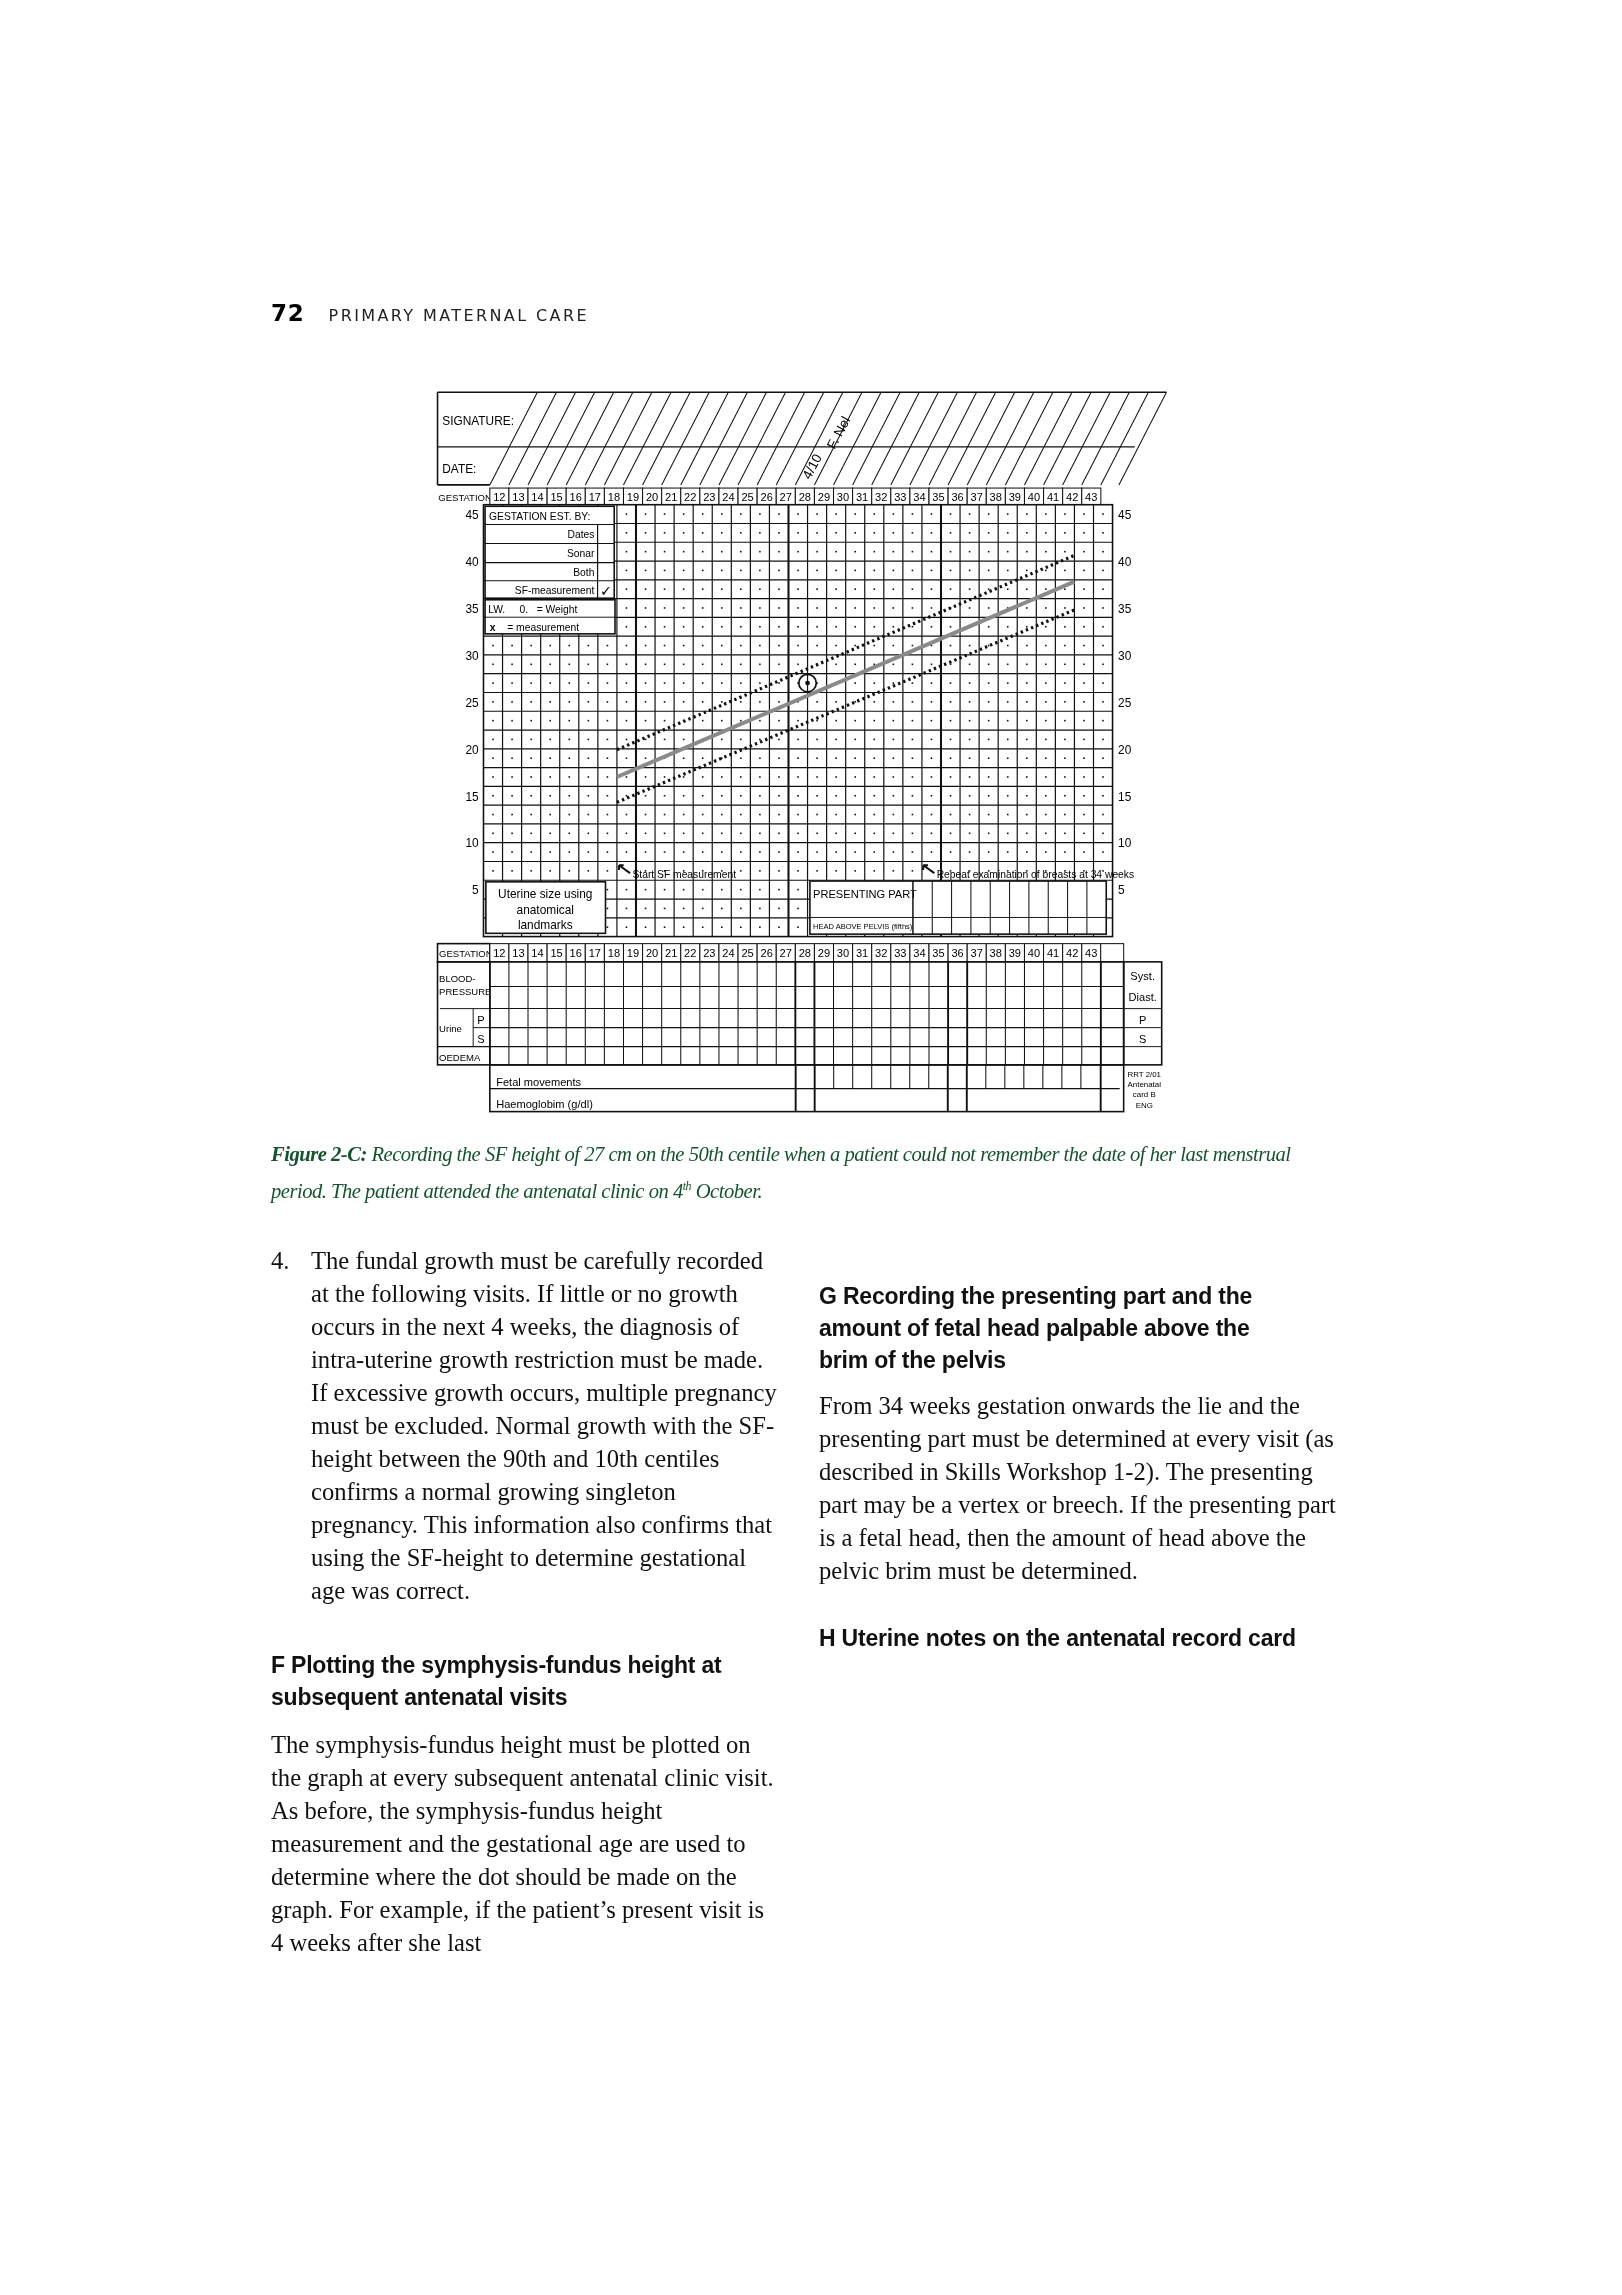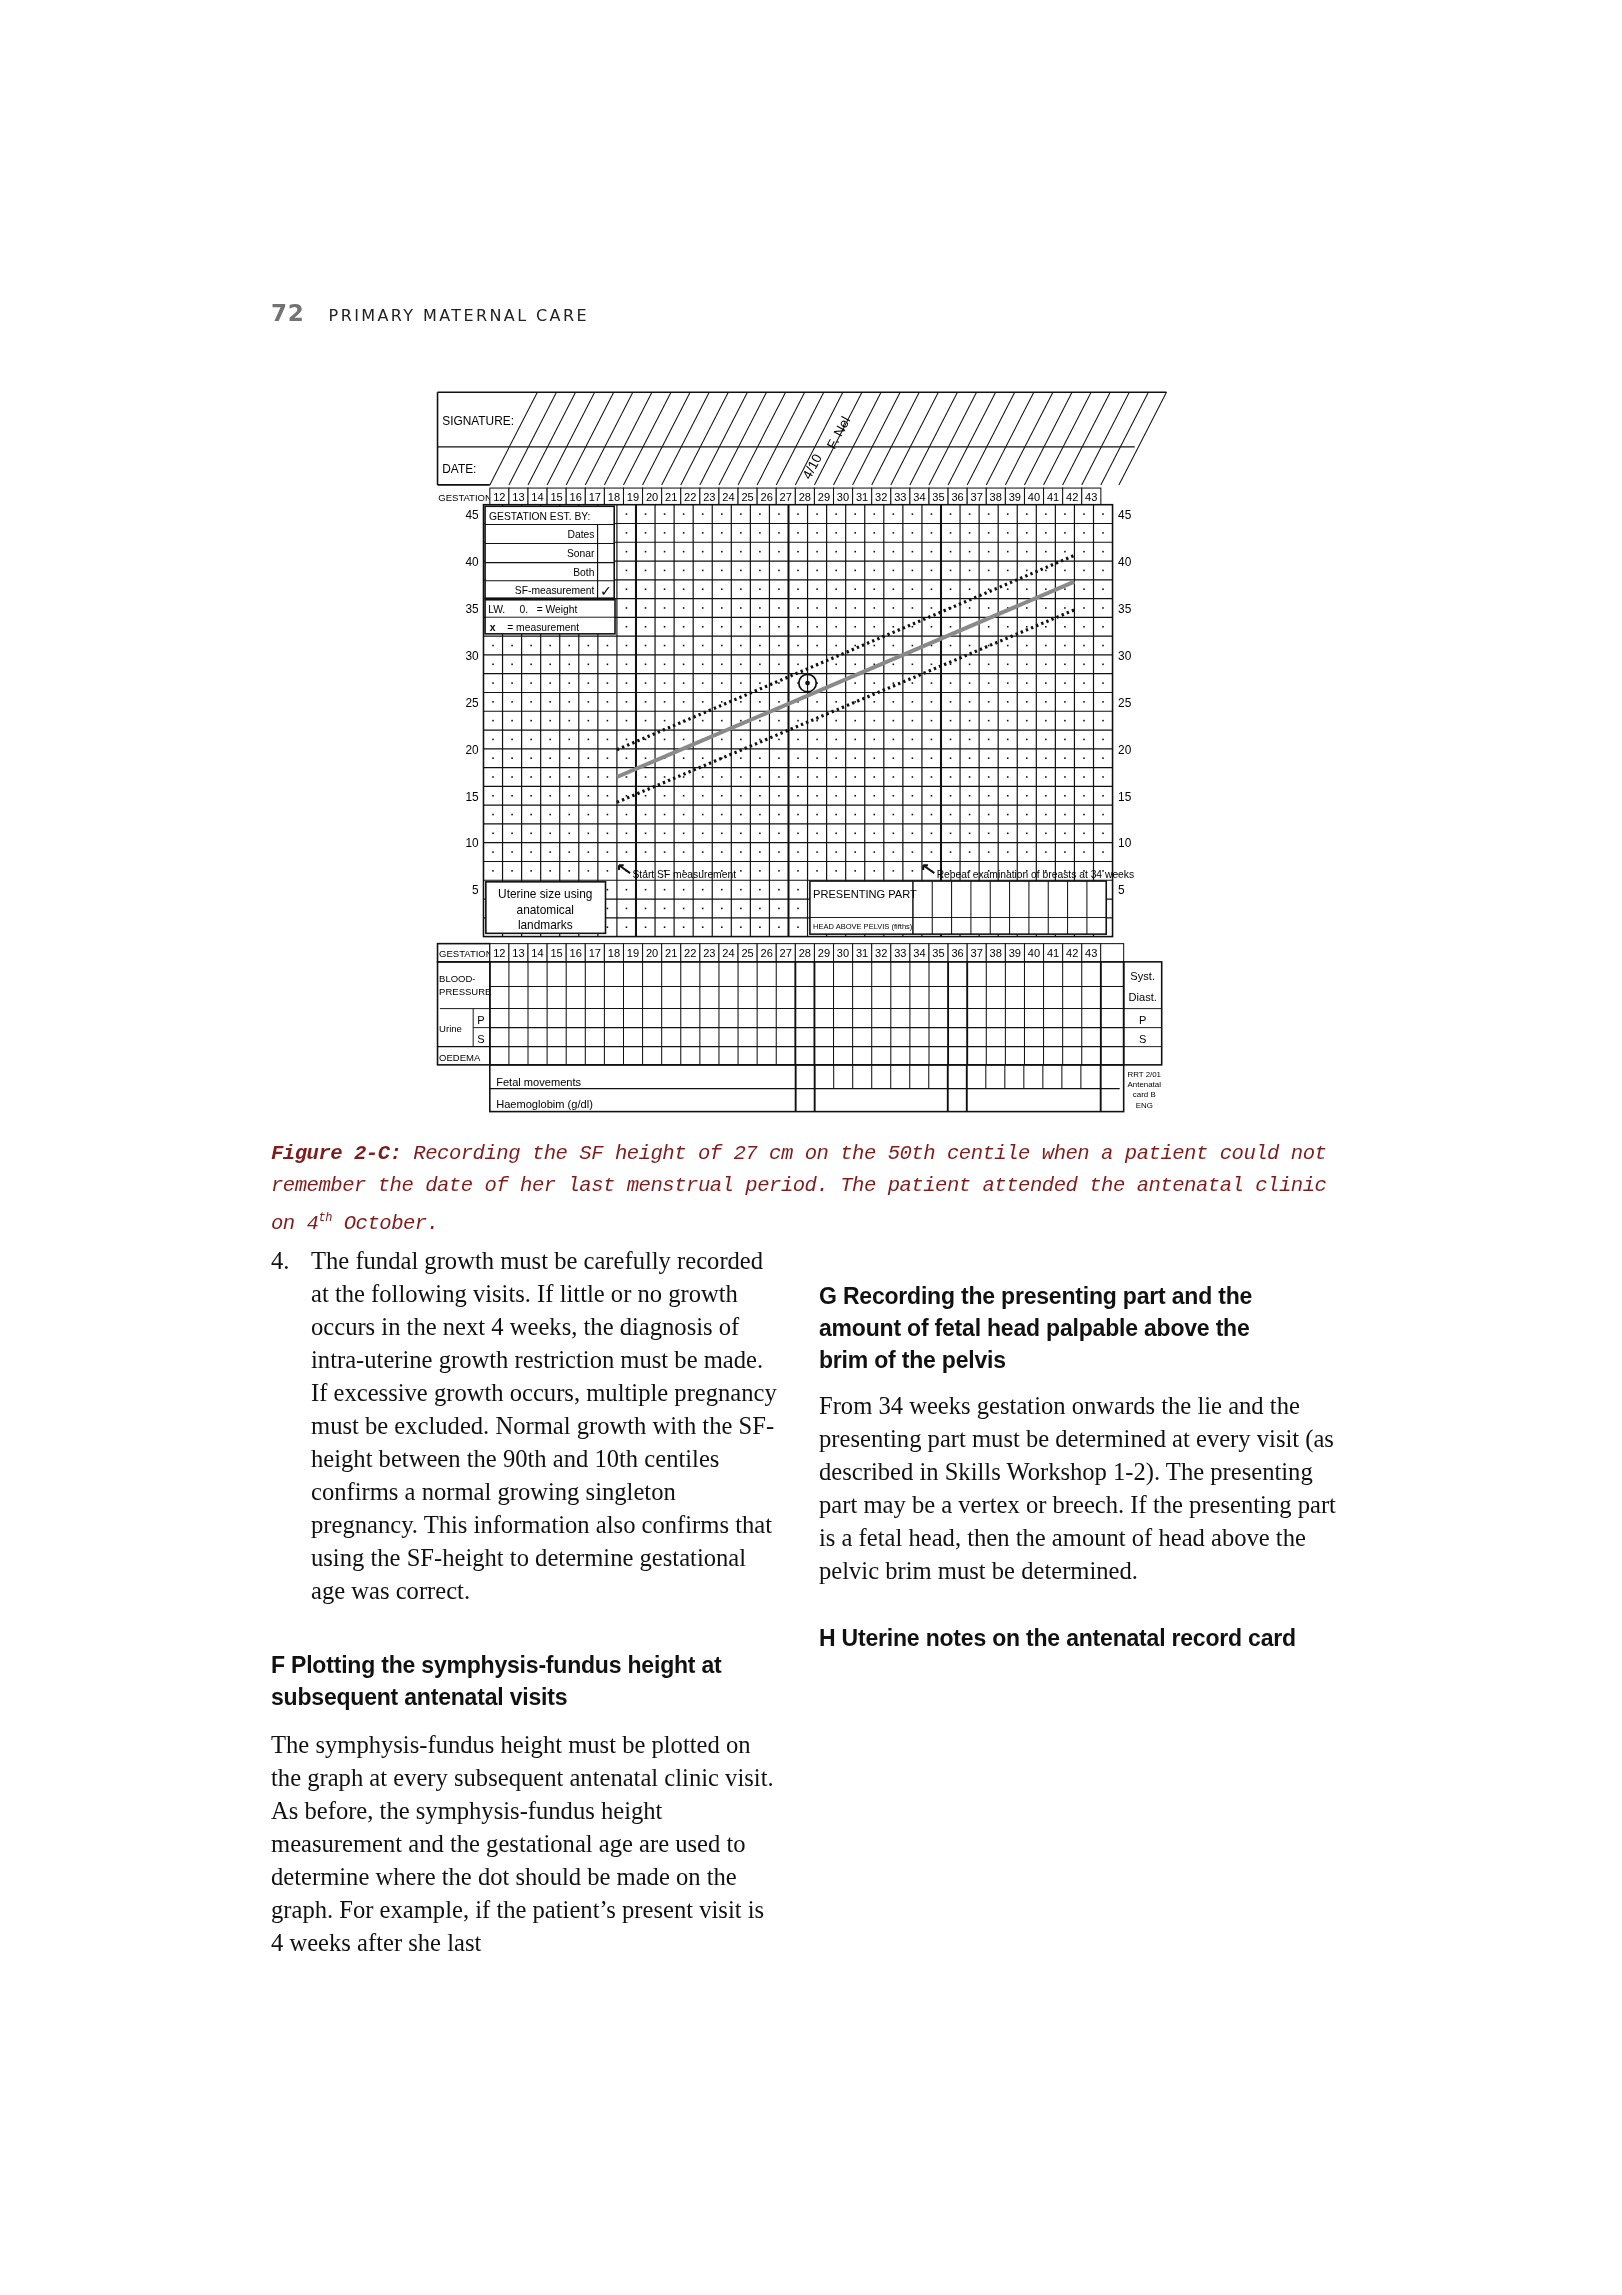--- a/index.html
+++ b/index.html
@@ -1,22 +1,22 @@
 <!DOCTYPE html>
 <html style="font-size:12.7px"><head>
 <meta charset="utf-8">
 <style>
   html,body{margin:0;padding:0;background:#ffffff;}
   body{width:1623px;height:2295px;position:relative;overflow:hidden;font-family:"Liberation Serif",serif;color:#1a1a1a;}
   .abs{position:absolute;}
   .runhead{left:271px;top:300px;font-family:"DejaVu Sans",sans-serif;}
-  .runhead .pg{font-size:23px;font-weight:bold;letter-spacing:0.8px;color:#737373;}
+  .runhead .pg{font-size:23px;font-weight:bold;letter-spacing:0.8px;color:#000000;}
   .runhead .title{font-size:16px;letter-spacing:2.4px;color:#222;margin-left:24px;}
   svg text{font-family:"Liberation Sans",sans-serif;}
-  .caption{left:271px;top:1138px;width:1078px;font-family:Liberation Mono, monospace;font-style:italic;font-size:20.6px;line-height:32px;letter-spacing:-0.5px;color:#7f1d1d;}
+  .caption{left:271px;top:1138px;width:1078px;font-family:Liberation Serif, serif;font-style:italic;font-size:20.6px;line-height:32px;letter-spacing:-0.5px;color:#14532d;}
   .caption b{font-weight:bold;}
   .col{position:absolute;font-family:"Liberation Serif",serif;font-size:24.6px;line-height:33px;color:#111;}
   .col p{margin:0;}
   .leftcol{left:271px;top:1244px;width:507px;}
   .rightcol{left:819px;top:1244px;width:523px;}
   .item{display:flex;}
   .item .num{width:40px;flex:none;}
   .item .txt{flex:1;}
   h3{font-family:"Liberation Sans",sans-serif;font-weight:bold;font-size:23px;line-height:32px;margin:0;color:#111;letter-spacing:-0.2px;}
 </style>

